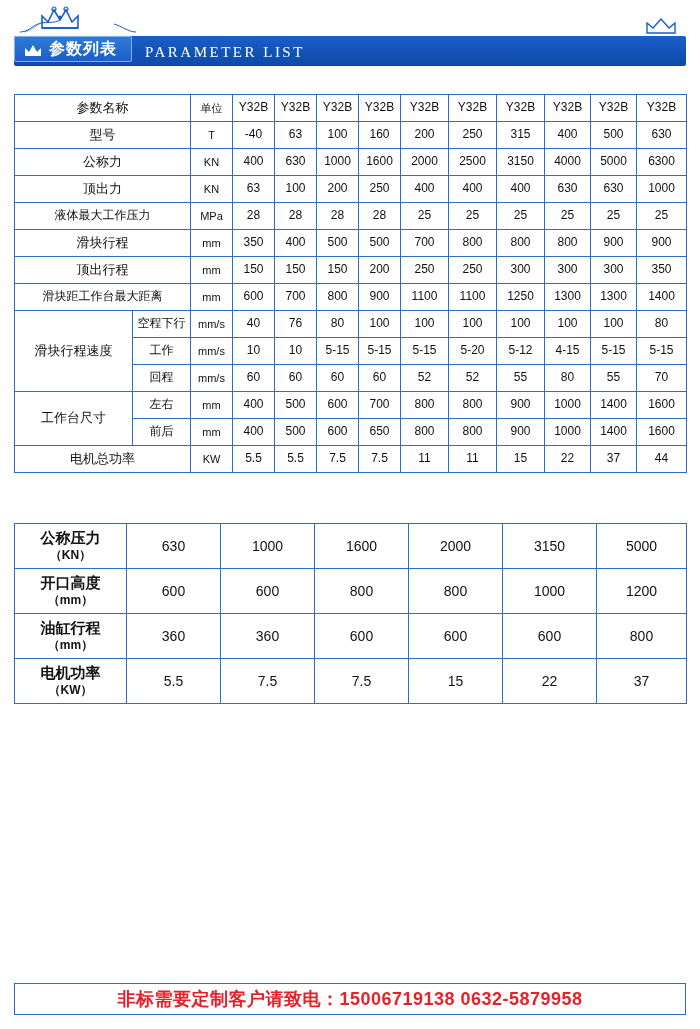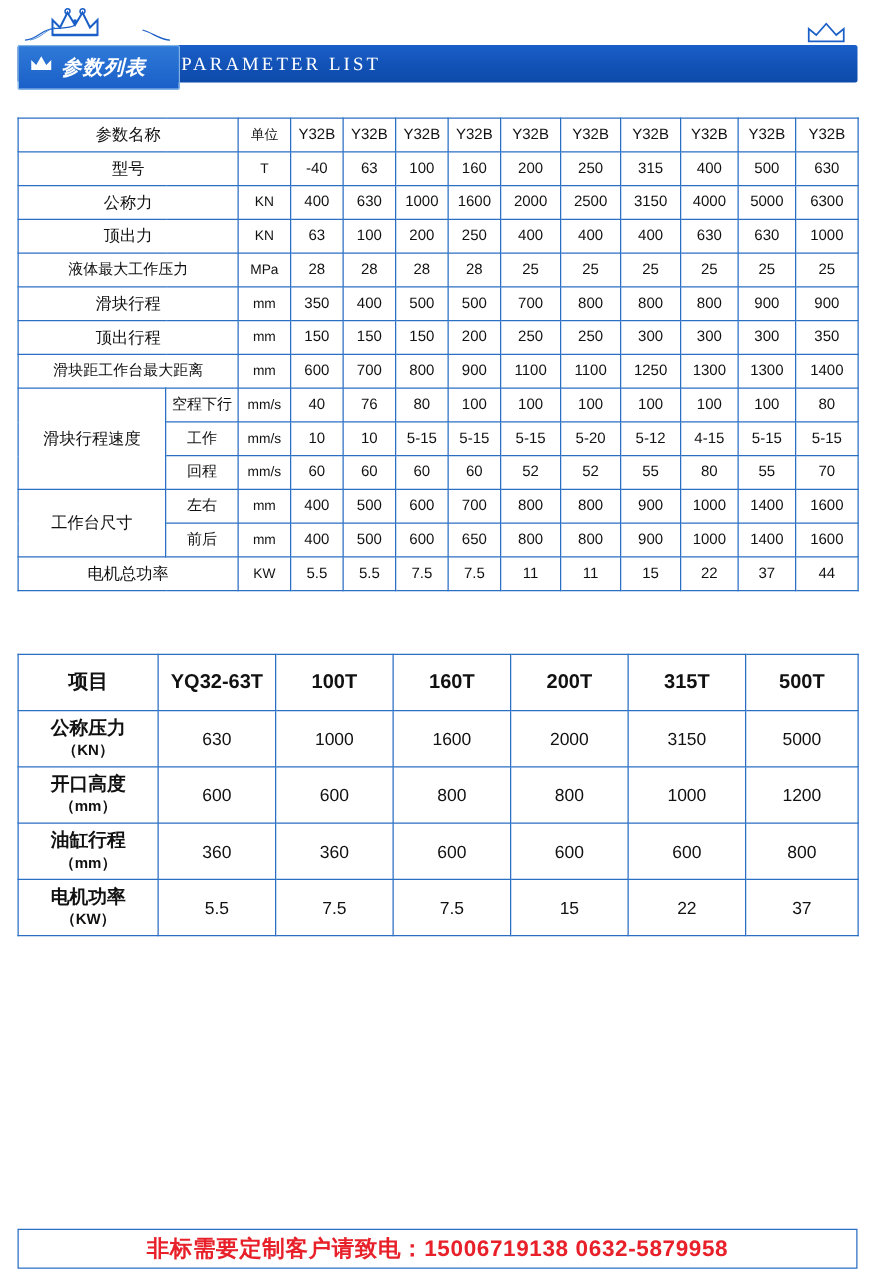--- a/index.html
+++ b/index.html
@@ -34,29 +34,28 @@
     top: 36px;
     right: 14px;
     height: 30px;
     background: linear-gradient(to bottom, #1a5fc8 0%, #1353b8 50%, #0d4aa8 100%);
     border-radius: 2px;
   }
   .header-tab {
     position: absolute;
     left: 14px;
     top: 36px;
-    height: 36px;
-    padding: 0 26px 0 34px;
+    height: 26px;
+    padding: 0 14px 0 34px;
     background: linear-gradient(to bottom, #2f7ad8 0%, #1a5fc8 100%);
     border: 1px solid #7fb3e8;
     box-sizing: border-box;
     display: flex;
     align-items: center;
     border-radius: 2px;
-    font-style: italic;
   }
   .header-tab-label {
     color: #ffffff;
     font-size: 16px;
     font-weight: bold;
     letter-spacing: 1px;
   }
   .header-tab-icon {
     position: absolute;
     left: 8px;
@@ -433,29 +432,20 @@
     <colgroup>
       <col style="width:112px">
         <col style="width:94px">
         <col style="width:94px">
       <col style="width:94px">
         <col style="width:94px">
         <col style="width:94px">
         <col style="width:90px">
     </colgroup>
     <tbody>
-      <tr>
-        <td class="hdr">项目</td>
-        <td class="hdr">YQ32-63T</td>
-        <td class="hdr">100T</td>
-        <td class="hdr">160T</td>
-        <td class="hdr">200T</td>
-        <td class="hdr">315T</td>
-        <td class="hdr">500T</td>
-      </tr>
 
       <tr>
         <td class="rowlbl">
           <span>公称压力</span>
           <span class="u">（KN）</span>
         </td>
         <td>630</td>
         <td>1000</td>
         <td>1600</td>
         <td>2000</td>

